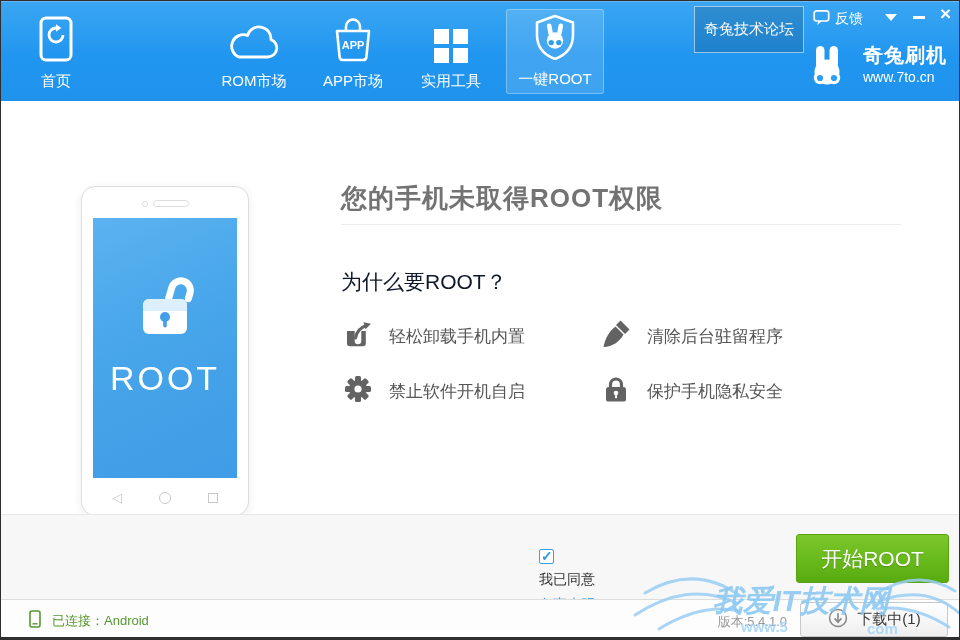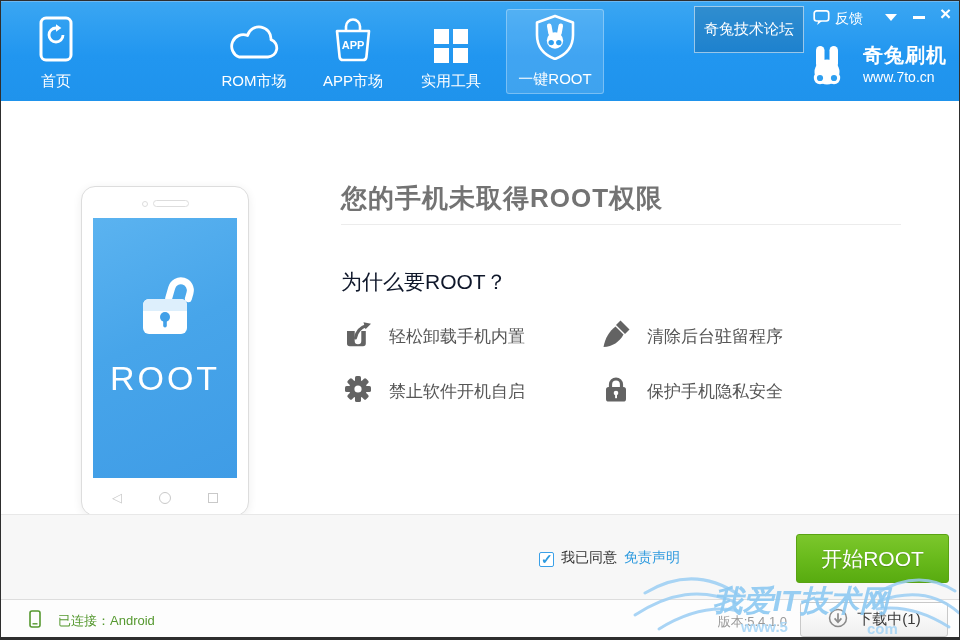--- a/index.html
+++ b/index.html
@@ -72,35 +72,35 @@
   .divider{ position:absolute; left:340px; top:123px; width:560px; height:1px; background:#ececec; }
   .why-root{ position:absolute; left:340px; top:167px; font-size:21px; color:#0f172a; }
   .features{
     position:absolute; left:342px; top:218px; display:grid;
     grid-template-columns:258px auto; column-gap:0; row-gap:21px;
   }
   .feature{ display:flex; align-items:center; gap:16px; }
   .feature .f-label{ font-size:17px; color:#555; white-space:nowrap; }
   
   .footer{ position:absolute; left:0; top:513px; width:100%; height:85px; background:#f7f7f7; border-top:1px solid #e8e8e8; }
-  .agree-row{ position:absolute; left:538px; top:34px; display:flex; align-items:flex-end; gap:7px; font-size:14px; }
+  .agree-row{ position:absolute; left:538px; top:34px; display:flex; align-items:flex-start; gap:7px; font-size:14px;flex-direction:column; }
   .checkbox{ width:15px; height:15px; background:#fff; border:1px solid #3aa0e8; border-radius:2px; position:relative; cursor:pointer; }
   .checkbox::after{ content:"\2713"; position:absolute; left:1px; top:-2px; color:#2f9bdf; font-size:14px; font-weight:bold; }
   .agree-label{ color:#333; }
   .disclaimer{ color:#2f9bdf; cursor:pointer; text-decoration:none; }
   .start-btn{
     position:absolute; left:795px; top:19px; width:153px; height:49px;
     background:linear-gradient(180deg,#7cc72c 0%,#69ba1c 50%,#58ab10 100%);
     border:1px solid #59a312; border-radius:3px; color:#fff; font-size:21px;
     display:flex; align-items:center; justify-content:center; cursor:pointer;
     text-shadow:0 1px 1px rgba(0,0,0,.18); font-family:Liberation Sans, sans-serif;
   }
   
   .statusbar{ position:absolute; left:0; top:598px; width:100%; height:39px; background:#fdfdfd; border-top:1px solid #ddd; }
-  .conn{ position:absolute; left:28px; top:10px; display:flex; align-items:center; gap:17px; font-size:13px; color:#55982f; }
+  .conn{ position:absolute; left:28px; top:10px; display:flex; align-items:center; gap:11px; font-size:13px; color:#55982f; }
   .version{ position:absolute; right:172px; top:13px; font-size:13px; color:#9a9a9a; }
   .download-btn{
     position:absolute; right:11px; top:2px; width:148px; height:35px;
     background:linear-gradient(180deg,#fff,#efefef); border:1px solid #c9c9c9; border-radius:3px;
     display:flex; align-items:center; justify-content:center; gap:8px; cursor:pointer;
     font-size:15px; color:#3a3a3a;margin-left:25px;
   }
   
   .watermark{ position:absolute; left:628px; top:568px; width:332px; height:72px; z-index:60; pointer-events:none; }
 </style>

